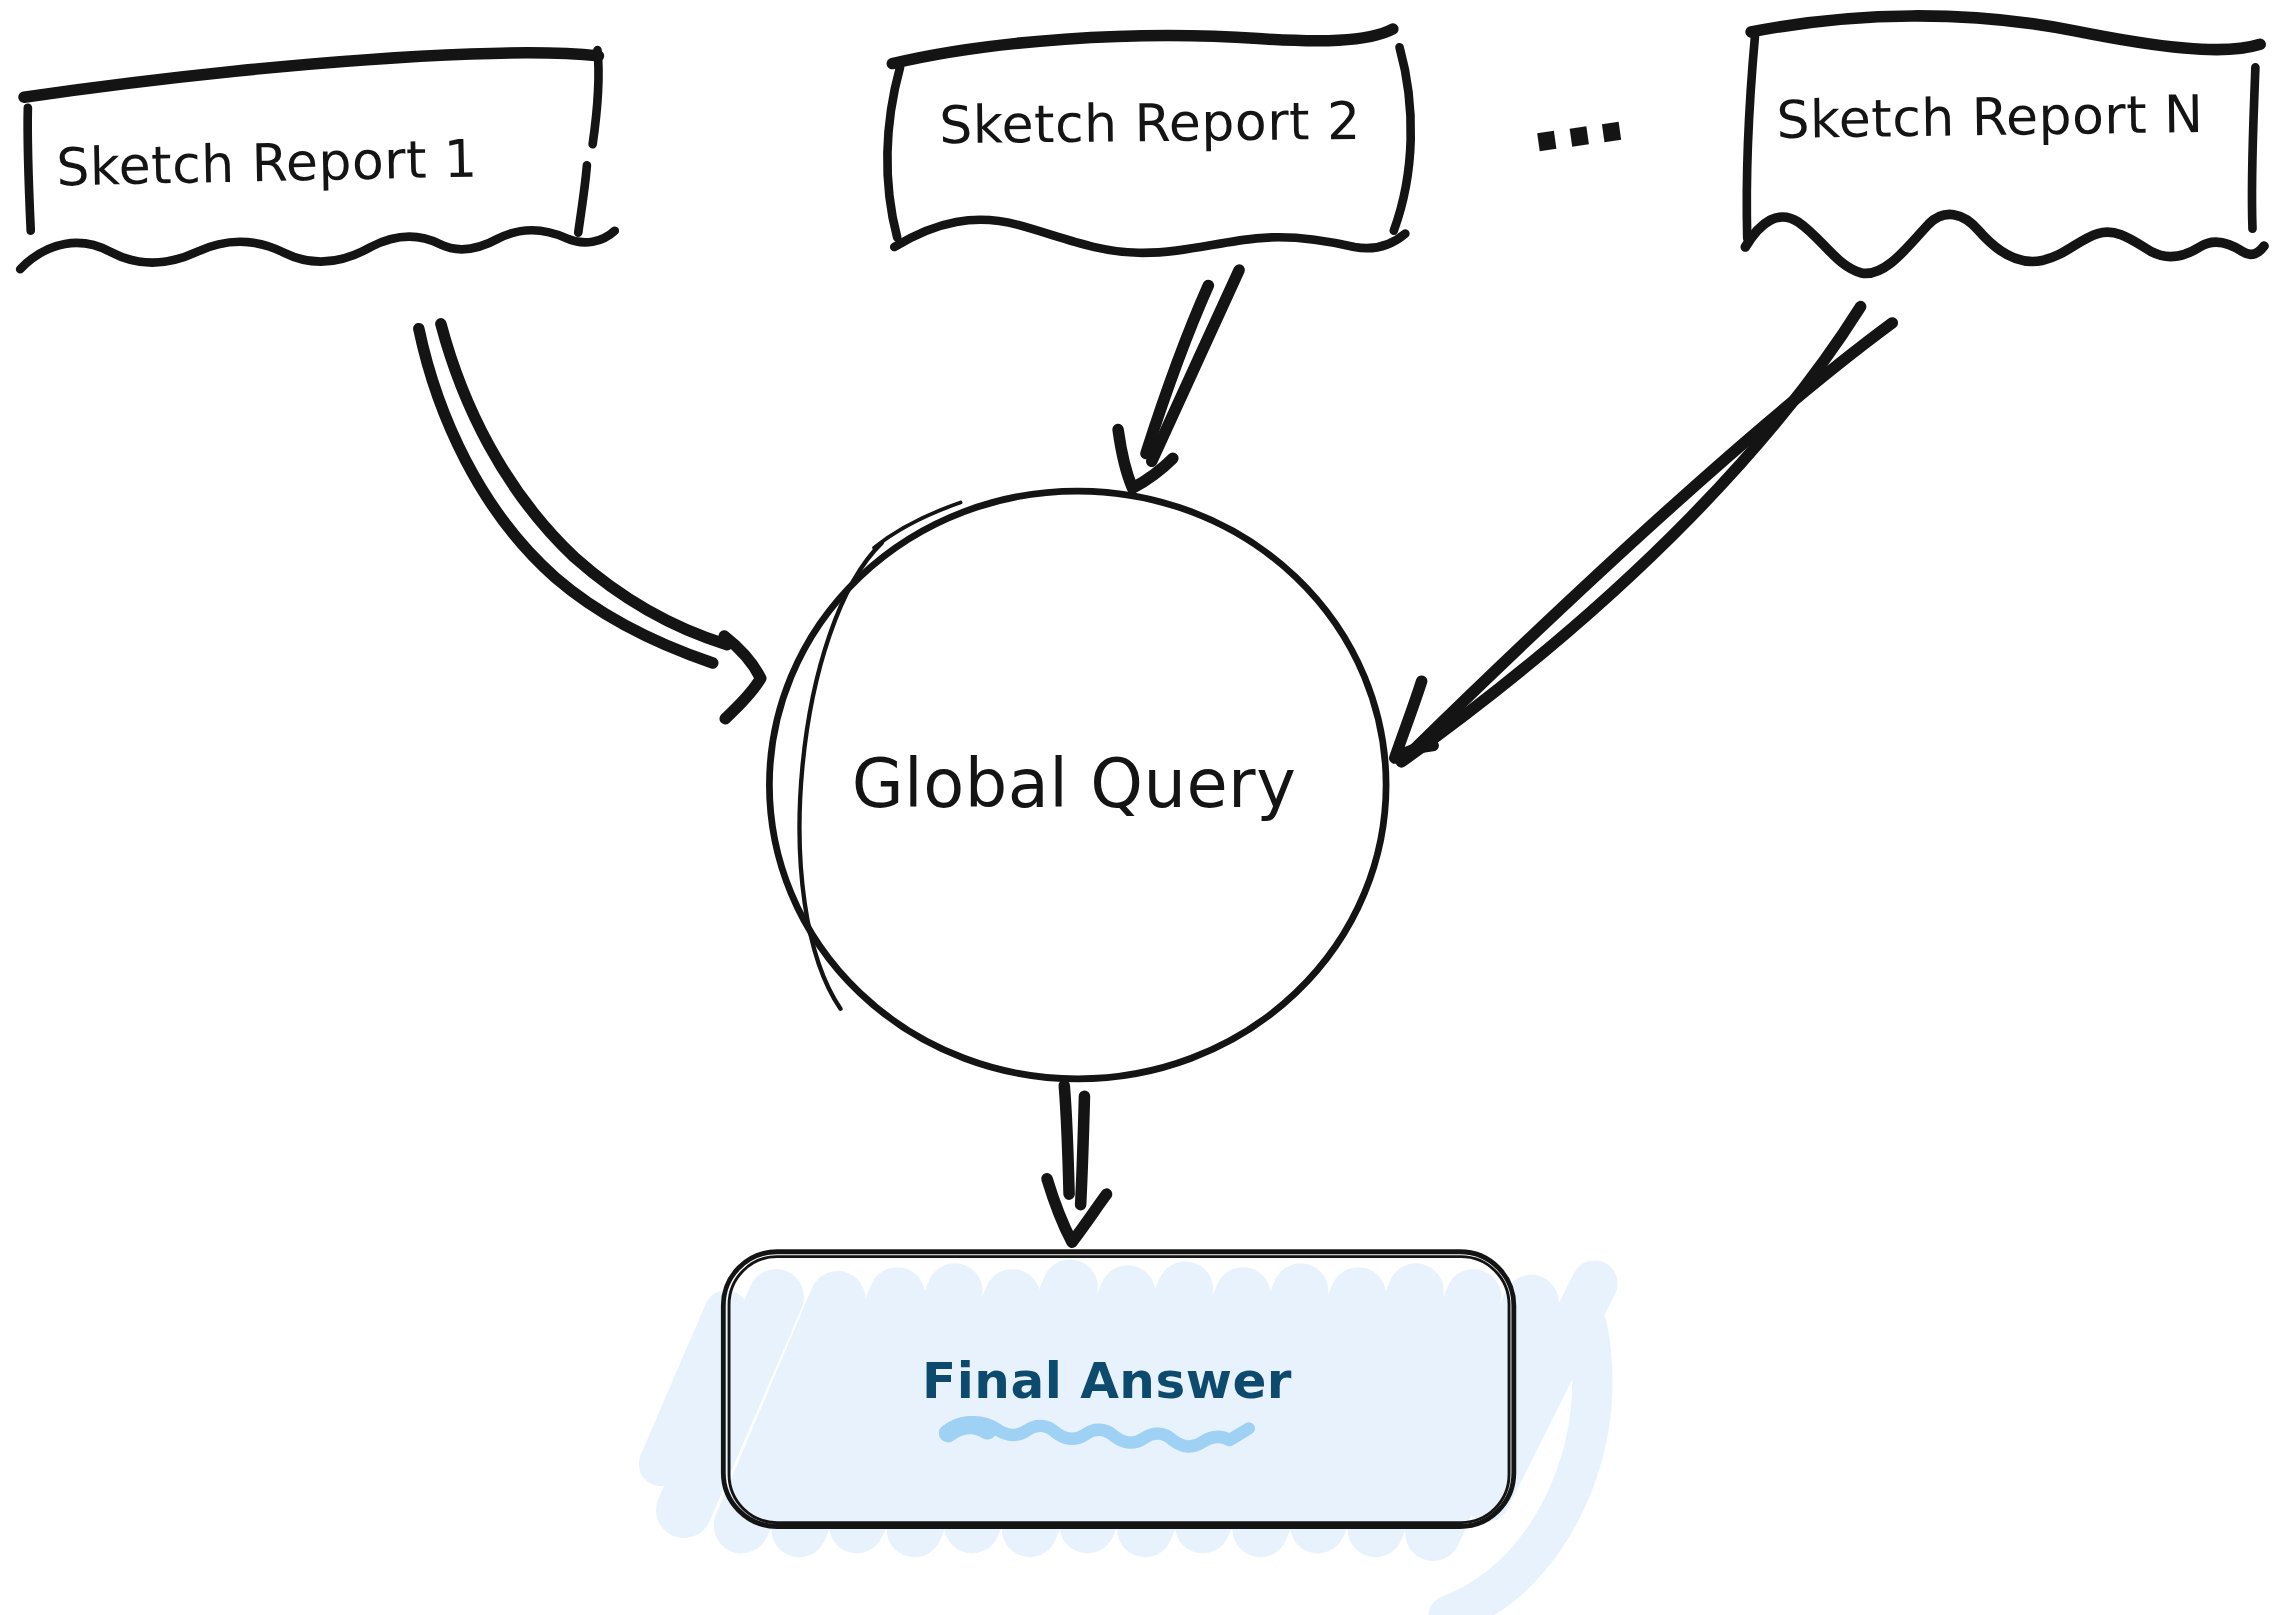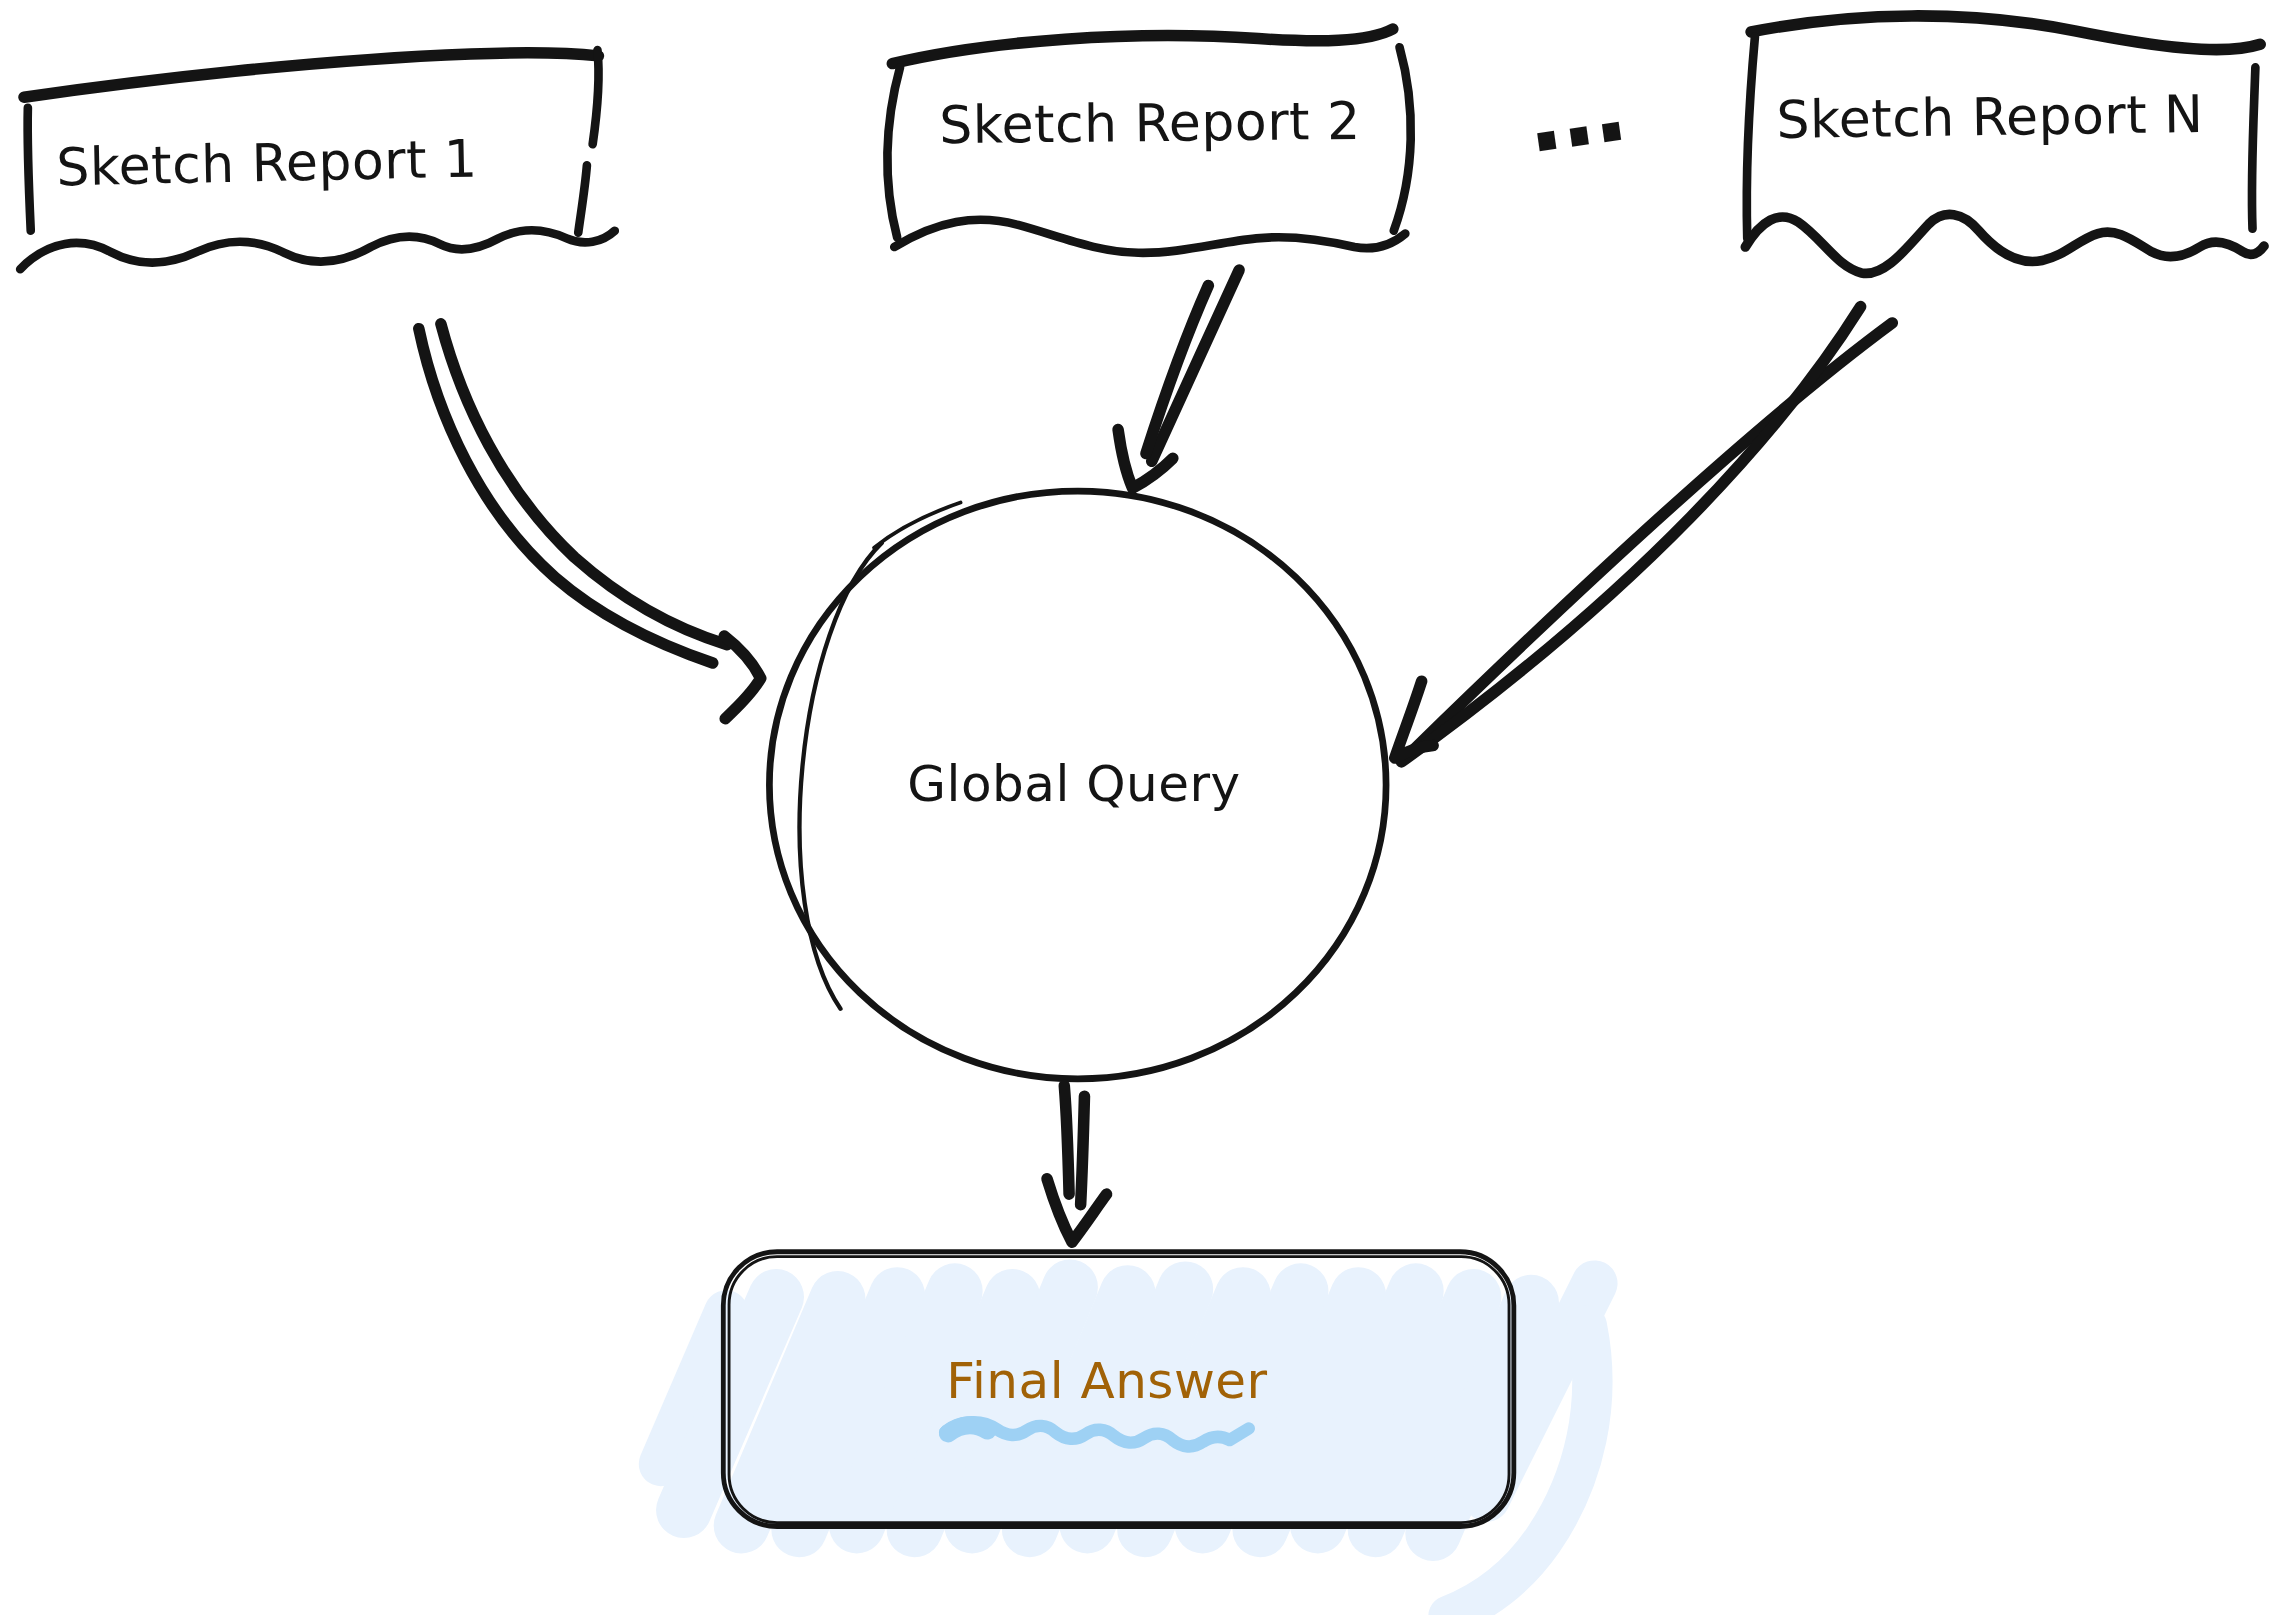--- a/index.html
+++ b/index.html
@@ -37,29 +37,29 @@
   .label-rn { left: 1990px; top: 117px; transform: translate(-50%,-50%) rotate(-0.8deg); }
   .label-ellipsis {
     left: 1574px; top: 113px;
     font-size: 96px;
     font-weight: bold;
     letter-spacing: -3.8px;
     transform: translate(-50%,-50%) rotate(-8deg);
   }
   .label-center {
     left: 1074px; top: 784px;
-    font-size: 50px;
+    font-size: 67px;
     line-height: 71px;
     text-align: center;
   }
   .label-final {
     left: 1107px; top: 1381px;
     font-size: 50px;
-    color: #a16207;
-    font-weight: 400;
+    color: #0c4a6e;
+    font-weight: 700;
   }
 </style>
 </head>
 <body>
 
 <div class="canvas">
 
   <svg class="sketch-svg" viewBox="0 0 2383 1682" xmlns="http://www.w3.org/2000/svg">
 
     <g stroke="#e8f2fd" stroke-width="58" stroke-linecap="round" fill="none">

